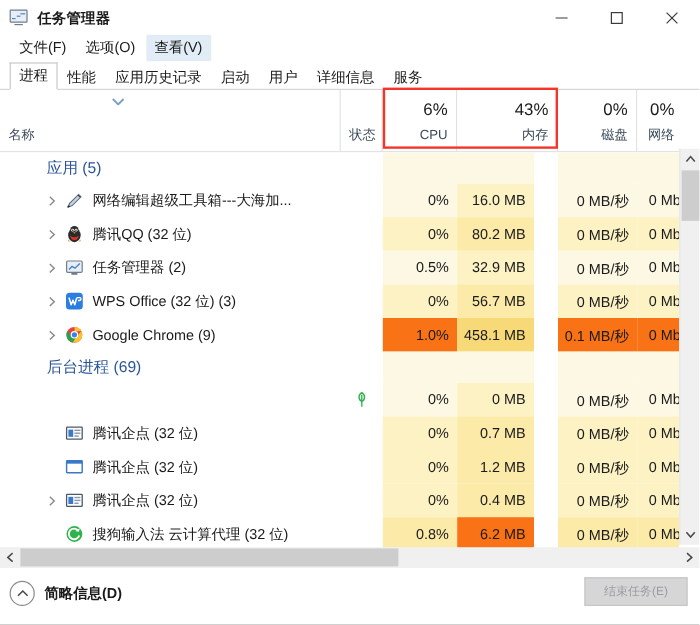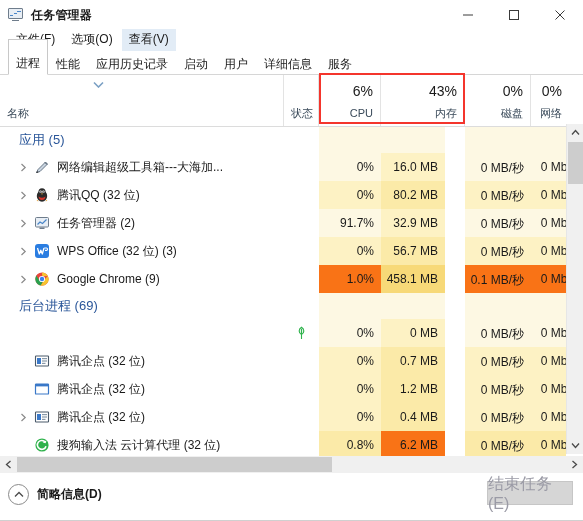--- a/index.html
+++ b/index.html
@@ -27,42 +27,42 @@
   .wbtn svg{display:block;}
 
   
   .menubar{height:20px;display:flex;align-items:center;padding-left:9px;background:#fff;}
   .menu-item{font-size:12px;color:#1a1a1a;padding:2px 7px 3px 7px;margin-right:2px;}
   .menu-item.active{background:#e2ecf6;}
 
   
   .tabstrip{height:24px;display:flex;align-items:flex-end;padding-left:8px;
     border-bottom:1px solid #d6d6d6;background:#fff;}
-  .tab{font-size:12px;color:#1a1a1a;padding:16px 7px 4px 7px;border:1px solid transparent;
+  .tab{font-size:12px;color:#1a1a1a;padding:3px 7px 4px 7px;border:1px solid transparent;
        border-bottom:none;line-height:14px;position:relative;top:1px;}
   .tab.active{background:#fff;border-color:#c8c8c8;border-bottom:1px solid #fff;z-index:2;}
 
   
   .colhdr{position:relative;height:51px;background:#fff;border-bottom:1px solid #dcdcdc;}
   .ch{position:absolute;top:0;height:51px;box-sizing:border-box;border-right:1px solid #e3e3e3;}
   .ch .pct{position:absolute;right:7px;top:9px;font-size:14px;color:#1a1a1a;line-height:15px;white-space:nowrap;}
   .ch .nm{position:absolute;right:7px;bottom:6px;font-size:11px;color:#3a4a5a;line-height:13px;white-space:nowrap;}
   .ch .nm.left{left:7px;right:auto;}
   .sortmark{position:absolute;left:93px;top:6px;width:11px;height:7px;}
 
   .redbox{position:absolute;left:319px;top:73px;width:146px;height:51px;
           border:2px solid #f4352c;box-sizing:border-box;z-index:30;pointer-events:none;}
 
   
   .tablewrap{position:relative;height:330px;overflow:hidden;background:#fff;}
   .rows{position:relative;width:566px;}
   .row{position:relative;height:28px;}
   .row.sect{height:26px;}
   .cell{position:absolute;top:0;height:100%;box-sizing:border-box;}
-  .c-name{left:12px;width:284px;display:flex;align-items:center;}
+  .c-name{left:0;width:284px;display:flex;align-items:center;padding-left:32px;}
   .c-status{left:284px;width:35px;display:flex;align-items:center;justify-content:center;}
   .c-cpu{left:319px;width:62px;}
   .c-mem{left:381px;width:64px;}
   .c-disk{left:465px;width:66px;}
   .c-net{left:531px;width:35px;}
   .val{position:absolute;right:7px;top:7px;font-size:12px;color:#1a1a1a;white-space:nowrap;}
   .c-net .val{right:-14px;}
 
   .expander{width:9px;height:9px;margin-left:7px;margin-right:6px;flex:none;position:relative;}
   .expander svg{display:block;}
@@ -92,21 +92,21 @@
   .hsb-right{right:0;}
   .hsb-thumb{position:absolute;left:17px;top:1px;width:315px;height:15px;background:#cdcdcd;}
 
   
   .statusbar{position:absolute;left:0;bottom:0;width:583px;height:48px;background:#fff;border-top:1px solid #e4e4e4;}
   .brief{position:absolute;left:8px;top:11px;display:flex;align-items:center;}
   .brief-circle{width:19px;height:19px;border:1.2px solid #8a8a8a;border-radius:50%;
                 display:flex;align-items:center;justify-content:center;margin-right:8px;}
   .brief-txt{font-size:12px;color:#1a1a1a;font-weight:bold;}
   .endbtn{position:absolute;right:10px;top:8px;width:86px;height:24px;background:#d6d6d6;
-          border:1px solid #c6c6c6;color:#9b9ba6;font-size:16px;display:flex;
+          border:1px solid #c6c6c6;color:#9b9ba6;font-size:10px;display:flex;
           align-items:center;justify-content:center;box-sizing:border-box;}
   .bottom-edge{position:absolute;left:0;bottom:0;width:583px;height:1px;background:#d0d0d0;}
 </style>
 </head>
 <body>
 
 <div class="win">
 
   <div class="titlebar">
     <div class="tb-icon">
@@ -266,21 +266,21 @@
             </span>
             <span class="icoslot"><svg width="16" height="16" viewBox="0 0 16 16">
                 <rect x="1.5" y="2.5" width="13" height="9.5" rx="1" fill="#e8eef5" stroke="#6f7d8c" stroke-width="1"></rect>
                 <path d="M3.5 9.5 L6 7 L8.5 8.5 L12.5 4.5" fill="none" stroke="#4a86c8" stroke-width="1.2"></path>
                 <rect x="5.5" y="12.5" width="5" height="1.5" fill="#6f7d8c"></rect>
               </svg></span>
             <span class="pname">任务管理器 (2)</span>
           </div>
           <div class="cell c-status white"></div>
           <div class="cell c-cpu sh0">
-            <span class="val">91.7%</span>
+            <span class="val">0.5%</span>
           </div>
           <div class="cell c-mem sh1">
             <span class="val">32.9 MB</span>
           </div>
           <div class="cell c-disk sh0">
             <span class="val">0 MB/秒</span>
           </div>
           <div class="cell c-net sh0">
             <span class="val">0 Mbps</span>
           </div>

